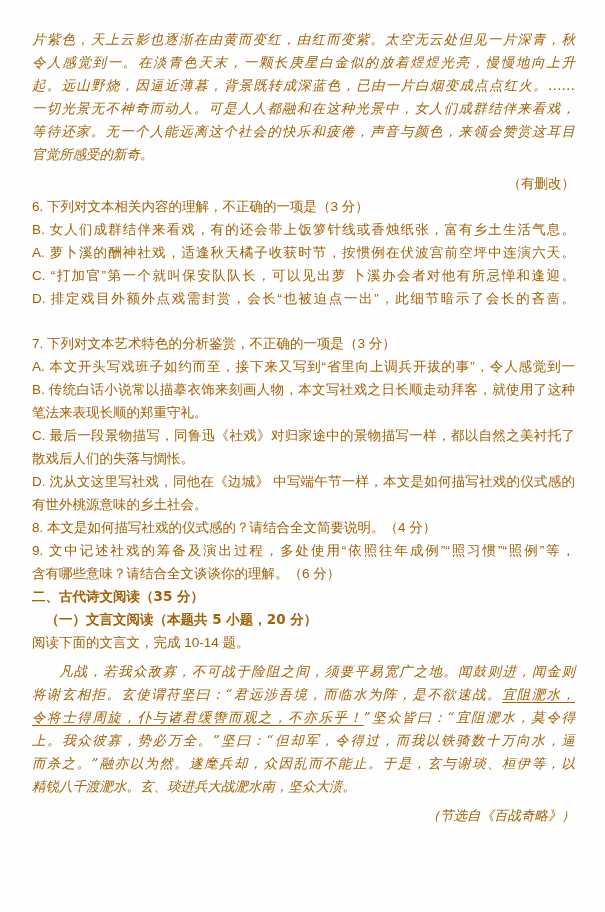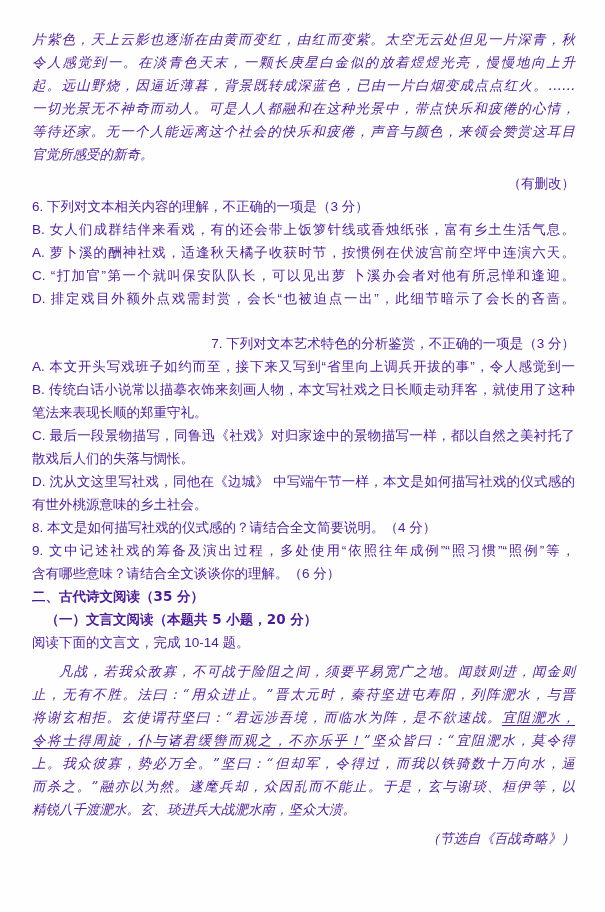--- a/index.html
+++ b/index.html
@@ -3,21 +3,21 @@
 <meta charset="utf-8">
 <style>
   html,body{margin:0;padding:0;background:#e8e8e8;}
   .page{
     position:relative;
     width:605px;height:912px;
     margin:0 auto;
     background:#fefefe;
     box-sizing:border-box;
     padding:28px 30px 0 32px;
-    color:#4c1d95;
+    color:#a16207;
     font-family:"Liberation Serif", serif;
     overflow:hidden;
   }
   .ln{
     font-size:13.5px;
     line-height:23px;
     height:23px;
     overflow:visible;
   }
   
@@ -25,32 +25,32 @@
   
   .song{ font-family:Liberation Sans, sans-serif; }
   
   .hei{ font-family:"DejaVu Sans", sans-serif; font-weight:700; font-style:normal; }
   .just{ text-align:justify; text-align-last:justify; }
   .right{ text-align:right; }
   .ind2{ text-indent:2em; }
   .ind1{ text-indent:1em; }
   .u{ text-decoration:underline; text-underline-offset:3px; }
   .mt6{ margin-top:6px; }
-  .mt22{ margin-top:22px;text-align:right; }
+  .mt22{ margin-top:22px; }
   .mt2{ margin-top:0; }
 </style>
 </head>
 <body>
 
 <div class="page">
 
   <div class="ln kai just">片紫色，天上云影也逐渐在由黄而变红，由红而变紫。太空无云处但见一片深青，秋</div>
   <div class="ln kai just">令人感觉到一。在淡青色天末，一颗长庚星白金似的放着煜煜光亮，慢慢地向上升</div>
   <div class="ln kai just">起。远山野烧，因逼近薄暮，背景既转成深蓝色，已由一片白烟变成点点红火。……</div>
-  <div class="ln kai just">一切光景无不神奇而动人。可是人人都融和在这种光景中，带点快乐和疲倦的心情，</div>
+  <div class="ln kai just">一切光景无不神奇而动人。可是人人都融和在这种光景中，女人们成群结伴来看戏，</div>
   <div class="ln kai just">等待还家。无一个人能远离这个社会的快乐和疲倦，声音与颜色，来领会赞赏这耳目</div>
   <div class="ln kai">官觉所感受的新奇。</div>
 
   <div class="ln song right mt6">（有删改）</div>
 
   <div class="ln song">6. 下列对文本相关内容的理解，不正确的一项是（3 分）</div>
   <div class="ln song just">B. 女人们成群结伴来看戏，有的还会带上饭箩针线或香烛纸张，富有乡土生活气息。</div>
   <div class="ln song just">A. 萝卜溪的酬神社戏，适逢秋天橘子收获时节，按惯例在伏波宫前空坪中连演六天。</div>
   <div class="ln song just">C. “打加官”第一个就叫保安队队长，可以见出萝 卜溪办会者对他有所忌惮和逢迎。</div>
   <div class="ln song just">D. 排定戏目外额外点戏需封赏，会长“也被迫点一出”，此细节暗示了会长的吝啬。</div>
@@ -66,21 +66,20 @@
 
   <div class="ln song">8. 本文是如何描写社戏的仪式感的？请结合全文简要说明。（4 分）</div>
   <div class="ln song just">9. 文中记述社戏的筹备及演出过程，多处使用“依照往年成例”“照习惯”“照例”等，</div>
   <div class="ln song">含有哪些意味？请结合全文谈谈你的理解。（6 分）</div>
 
   <div class="ln hei">二、古代诗文阅读（35 分）</div>
   <div class="ln hei ind1 mt2">（一）文言文阅读（本题共 5 小题，20 分）</div>
   <div class="ln song">阅读下面的文言文，完成  10-14 题。</div>
 
   <div class="ln kai just ind2 mt6">凡战，若我众敌寡，不可战于险阻之间，须要平易宽广之地。闻鼓则进，闻金则</div>
-  <div class="ln kai just">止，无有不胜。法曰：“用众进止。”晋太元时，秦苻坚进屯寿阳，列阵淝水，与晋</div>
   <div class="ln kai just">
     <span>将谢玄相拒。玄使谓苻坚曰：“君远涉吾境，而临水为阵，是不欲速战。</span><span class="u">宜阻淝水，</span>
   </div>
   <div class="ln kai just">
     <span class="u">令将士得周旋，仆与诸君缓辔而观之，不亦乐乎！</span><span>”坚众皆曰：“宜阻淝水，莫令得</span>
   </div>
   <div class="ln kai just">上。我众彼寡，势必万全。”坚曰：“但却军，令得过，而我以铁骑数十万向水，逼</div>
   <div class="ln kai just">而杀之。”融亦以为然。遂麾兵却，众因乱而不能止。于是，玄与谢琰、桓伊等，以</div>
   <div class="ln kai">精锐八千渡淝水。玄、琰进兵大战淝水南，坚众大溃。</div>
 

